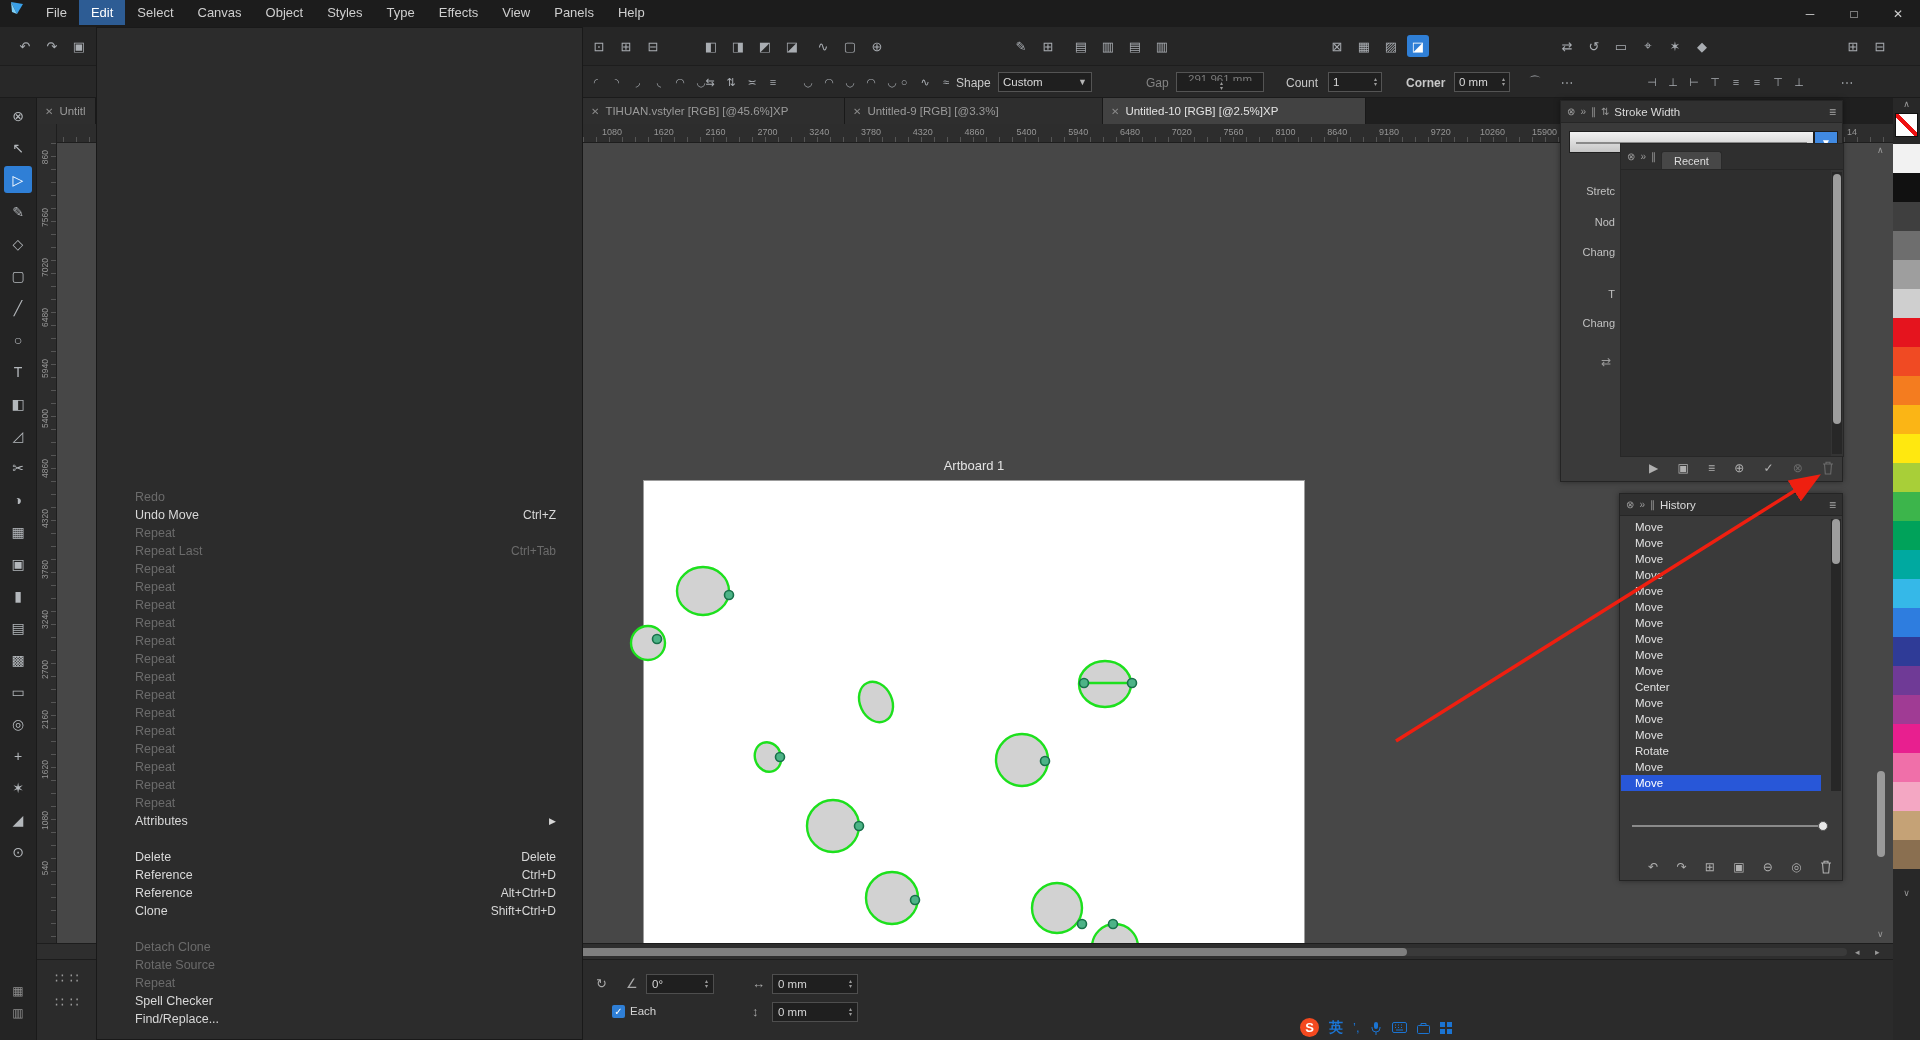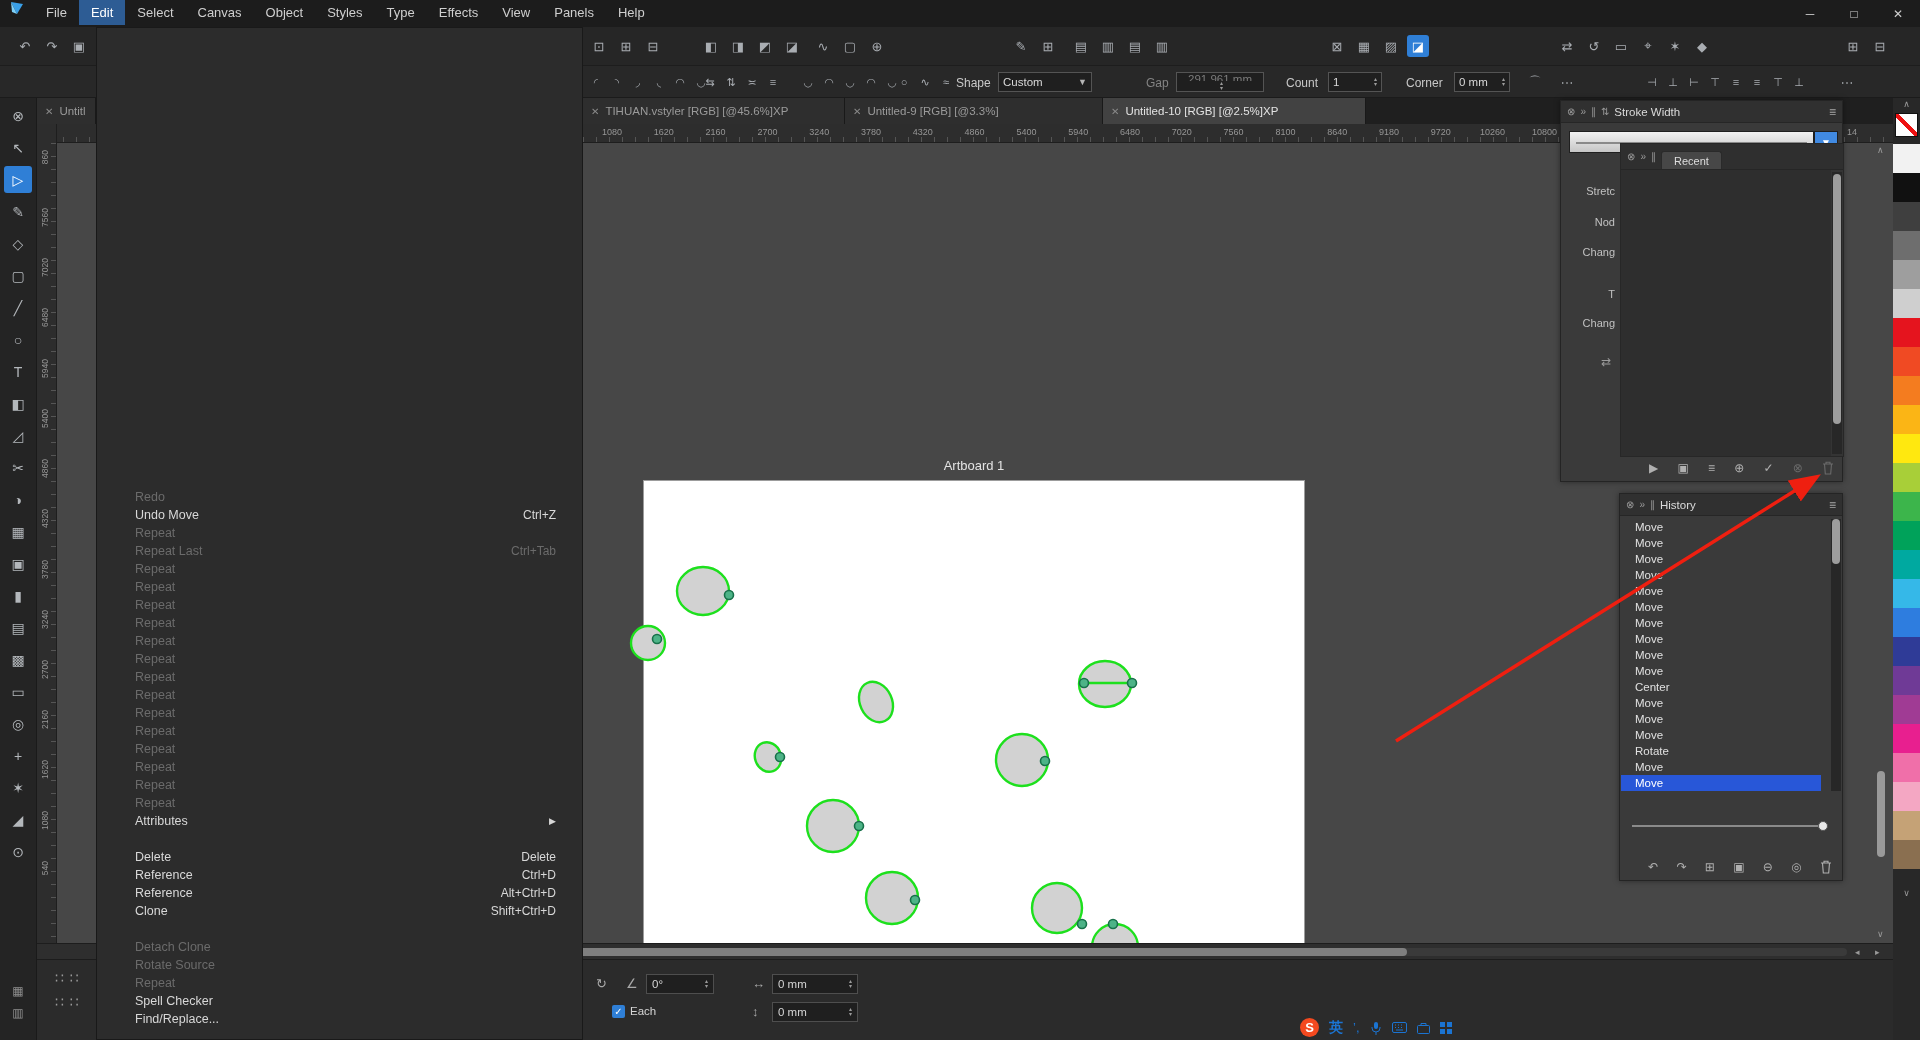--- a/index.html
+++ b/index.html
@@ -314,21 +314,21 @@
         </span>
       </div>
       <span class="optlabel" style="left: 1286px;">Count</span>
       <div class="optfield" style="left: 1328px; width: 54px;">
         <span class="val">1</span>
         <span class="spin">
           <i>▴</i>
           <i>▾</i>
         </span>
       </div>
-      <span class="optlabel" style="left: 1406px;">Corner</span>
+      <span class="optlabel" style="left: 1406px; font-weight: bold;">Corner</span>
       <div class="optfield" style="left: 1454px; width: 56px;">
         <span class="val">0 mm</span>
         <span class="spin">
           <i>▴</i>
           <i>▾</i>
         </span>
       </div>
     </div>
 
   <div id="tabsbar">
@@ -362,21 +362,21 @@
       <span class="hlabel" style="left: 989.4px;">5400</span>
       <span class="hlabel" style="left: 1041.2px;">5940</span>
       <span class="hlabel" style="left: 1093px;">6480</span>
       <span class="hlabel" style="left: 1144.8px;">7020</span>
       <span class="hlabel" style="left: 1196.6px;">7560</span>
       <span class="hlabel" style="left: 1248.4px;">8100</span>
       <span class="hlabel" style="left: 1300.2px;">8640</span>
       <span class="hlabel" style="left: 1352px;">9180</span>
       <span class="hlabel" style="left: 1403.8px;">9720</span>
       <span class="hlabel" style="left: 1455.6px;">10260</span>
-      <span class="hlabel" style="left: 1507.4px;">10800</span>
+      <span class="hlabel" style="left: 1507.4px;">15900</span>
       <span class="hlabel" style="left: 1815px;">14</span>
     </div>
   <div id="vruler">
       <span class="vlabel" style="top: 7px;">860</span>
       <span class="vlabel" style="top: 65px;">7560</span>
       <span class="vlabel" style="top: 115px;">7020</span>
       <span class="vlabel" style="top: 165px;">6480</span>
       <span class="vlabel" style="top: 216px;">5940</span>
       <span class="vlabel" style="top: 266px;">5400</span>
       <span class="vlabel" style="top: 316px;">4860</span>

